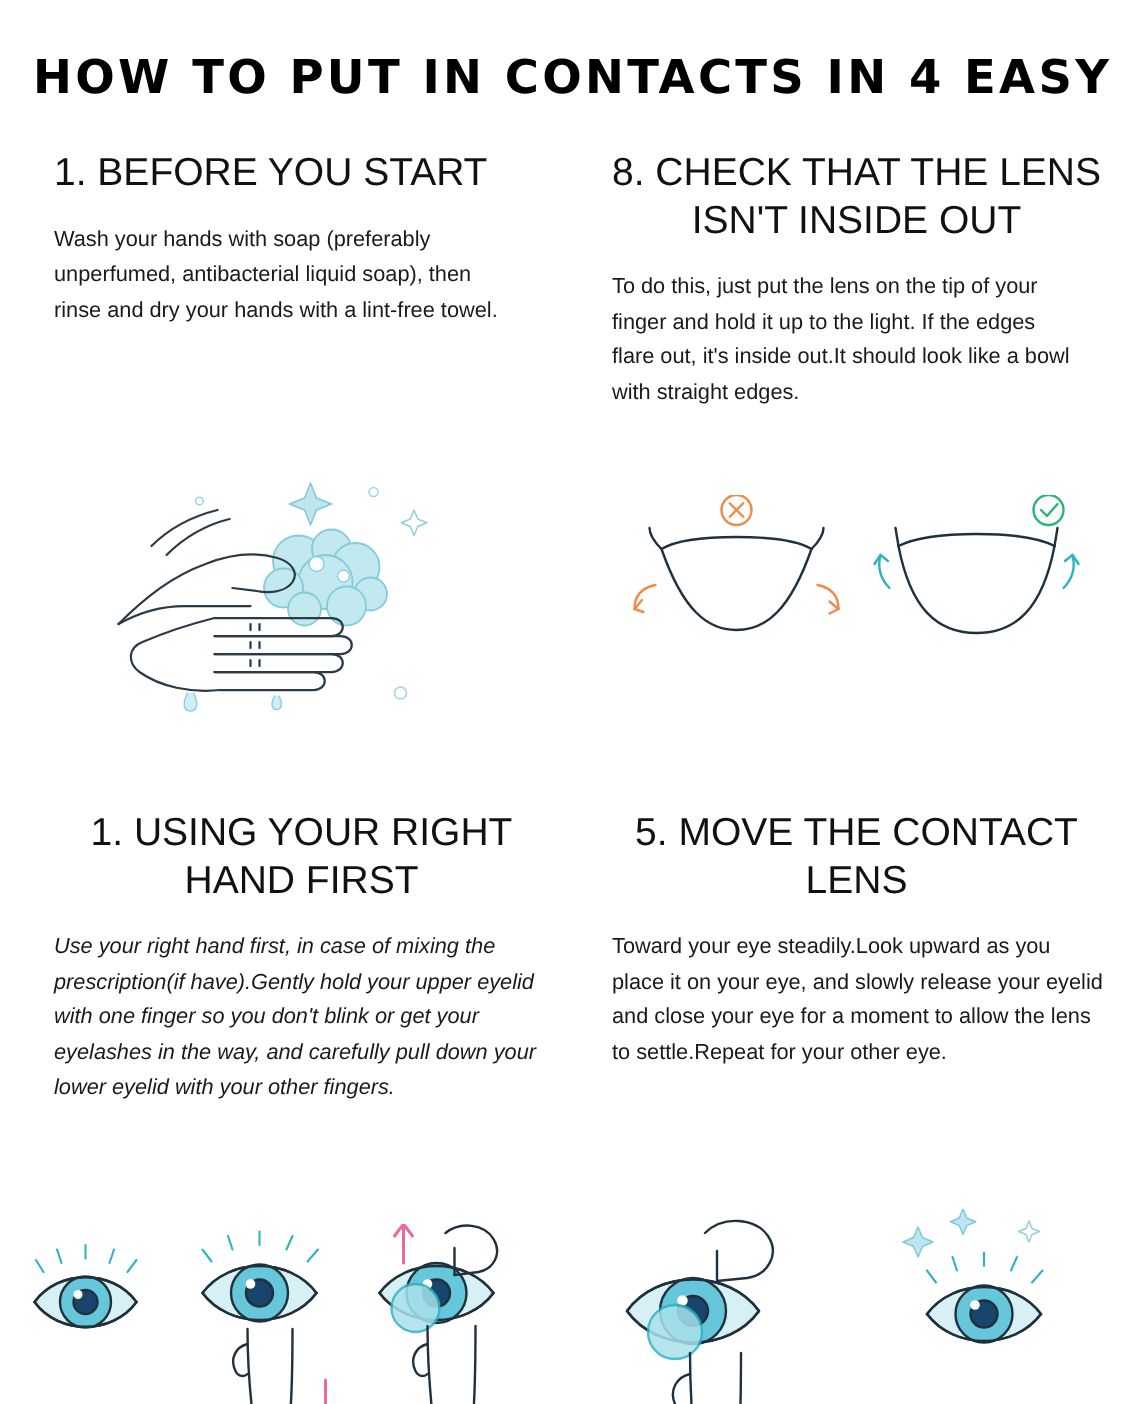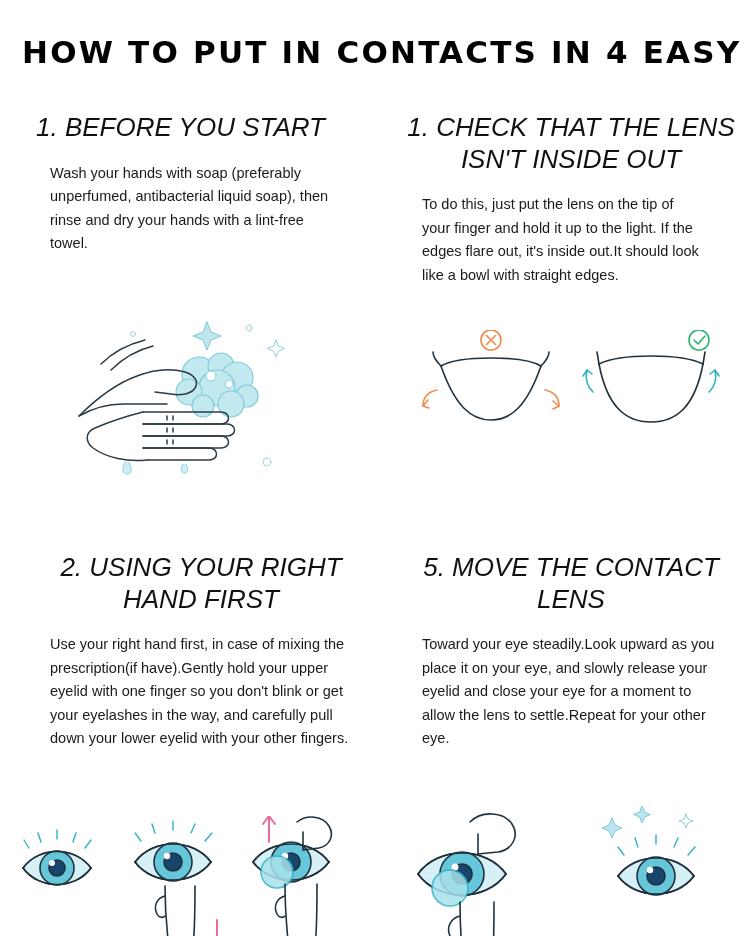--- a/index.html
+++ b/index.html
@@ -30,31 +30,30 @@
     column-gap:12px;
     row-gap:0;
   }
   .cell{position:relative;}
 
   .step-title{
     font-size:26px;
     text-align:center;
     line-height:1.22;
     color:#111;
-    margin:16px 0 18px 0;
+    margin:3px 0 18px 0;
     font-weight:400;
-    font-style:italic;
   }
   .step-title.left{text-align:left;padding-left:14px;}
 
   .step-body{
     font-size:14.5px;
     line-height:1.62;
     color:#1a1a1a;
-    margin:14px;
+    margin:0;
   }
   .body-left{padding-left:14px;padding-right:34px;}
   .body-right{padding-left:16px;padding-right:32px;}
 
   .art{display:block;margin:0 auto;}
 
   .row2{margin-top:40px;}
 
   .art-bottom-wrap{
     position:absolute;
@@ -114,21 +113,21 @@
             <path d="M96 104 l0 4 M102 104 l0 4 M96 116 l0 4 M102 116 l0 4 M96 128 l0 4 M102 128 l0 4"></path>
 
             <path d="M54 150 c-4 8 -2 12 2 12 s6 -4 2 -12" fill="#cdeef5" stroke="#8fd0dd" stroke-width="1"></path>
             <path d="M112 152 c-3 6 -1.5 9 1.5 9 s4.5 -3 1.5 -9" fill="#cdeef5" stroke="#8fd0dd" stroke-width="1"></path>
           </g>
         </svg>
       </div>
     </div>
 
     <div class="cell" style="height:400px;">
-      <div class="step-title">1. CHECK THAT THE LENS ISN'T INSIDE OUT</div>
+      <div class="step-title">8. CHECK THAT THE LENS ISN'T INSIDE OUT</div>
       <p class="step-body body-right">To do this, just put the lens on the tip of your finger and hold it up to the light. If the edges flare out, it's inside out.It should look like a bowl with straight edges.</p>
 
       <div class="art-bottom-wrap" style="bottom:46px;">
         <svg class="art" width="300" height="120" viewBox="0 0 300 120">
           <g fill="none" stroke="#20313d" stroke-width="1.6" stroke-linecap="round" stroke-linejoin="round">
 
             <path d="M20 36 C30 30 50 28 70 28 C90 28 110 30 120 36"></path>
             <path d="M20 36 C34 76 50 90 70 90 C90 90 106 76 120 36"></path>
             <path d="M20 36 C14 30 12 26 12 22"></path>
             <path d="M120 36 C126 30 128 26 128 22"></path>
@@ -152,22 +151,22 @@
             <path d="M172 62 C166 56 164 48 166 40" stroke="#2fb3c4"></path>
             <path d="M166 40 l-4 6 M166 40 l5 4" stroke="#2fb3c4"></path>
             <path d="M288 62 C294 56 296 48 294 40" stroke="#2fb3c4"></path>
             <path d="M294 40 l-5 4 M294 40 l4 6" stroke="#2fb3c4"></path>
           </g>
         </svg>
       </div>
     </div>
 
     <div class="cell row2" style="height:470px;">
-      <div class="step-title">2. USING YOUR RIGHT HAND FIRST</div>
-      <p class="step-body body-left" style="padding-left:14px;padding-right:10px;">Use your right hand first, in case of mixing the prescription(if have).Gently hold your upper eyelid with one finger so you don't blink or get your eyelashes in the way, and carefully pull down your lower eyelid with your other fingers.</p>
+      <div class="step-title">1. USING YOUR RIGHT HAND FIRST</div>
+      <p class="step-body body-left" style="padding-left:14px;padding-right:10px;font-style:italic;">Use your right hand first, in case of mixing the prescription(if have).Gently hold your upper eyelid with one finger so you don't blink or get your eyelashes in the way, and carefully pull down your lower eyelid with your other fingers.</p>
 
       <div class="art-bottom-wrap" style="bottom:0;left:-16px;">
         <svg class="art" width="360" height="190" viewBox="0 0 360 190">
           <g fill="none" stroke="#20313d" stroke-width="1.6" stroke-linecap="round" stroke-linejoin="round">
 
             <g transform="translate(8,18)">
               <path d="M2 34 C18 12 54 12 70 34 C54 56 18 56 2 34 Z" fill="#d7f0f5"></path>
               <circle cx="36" cy="34" r="17" fill="#66c6da"></circle>
               <circle cx="36" cy="34" r="8" fill="#18456b"></circle>
               <circle cx="31" cy="29" r="3" fill="#ffffff" stroke="none"></circle>

